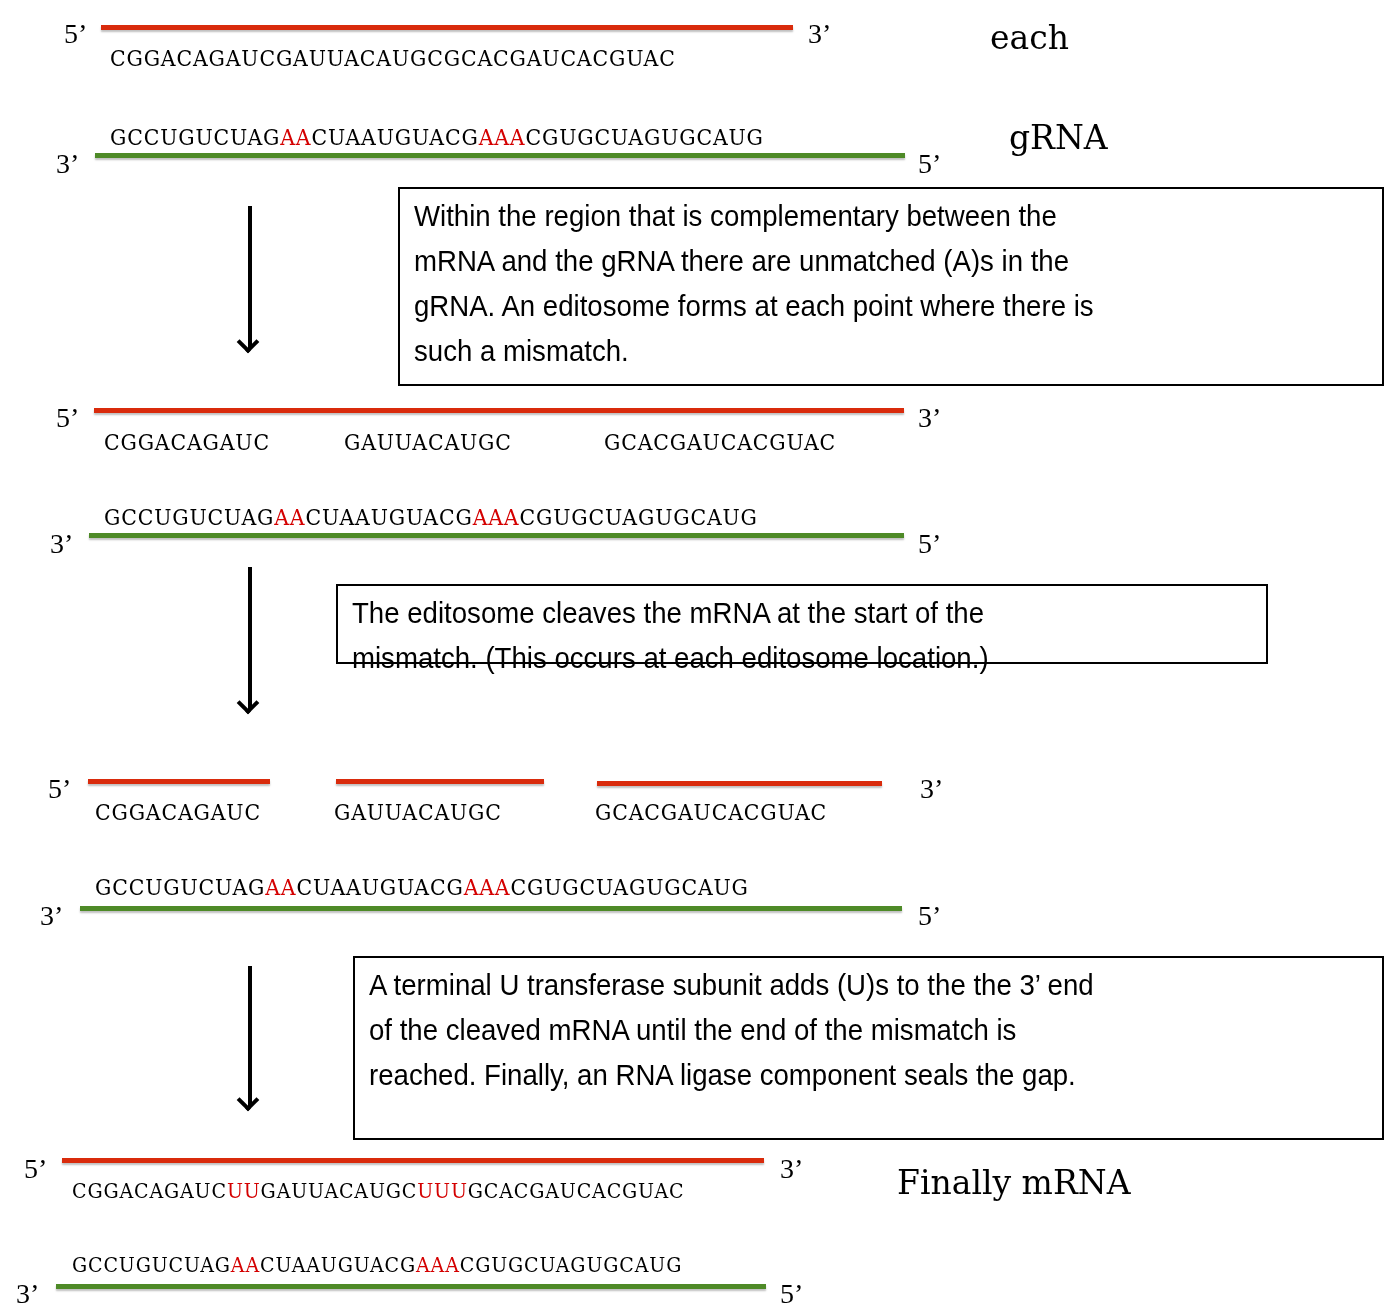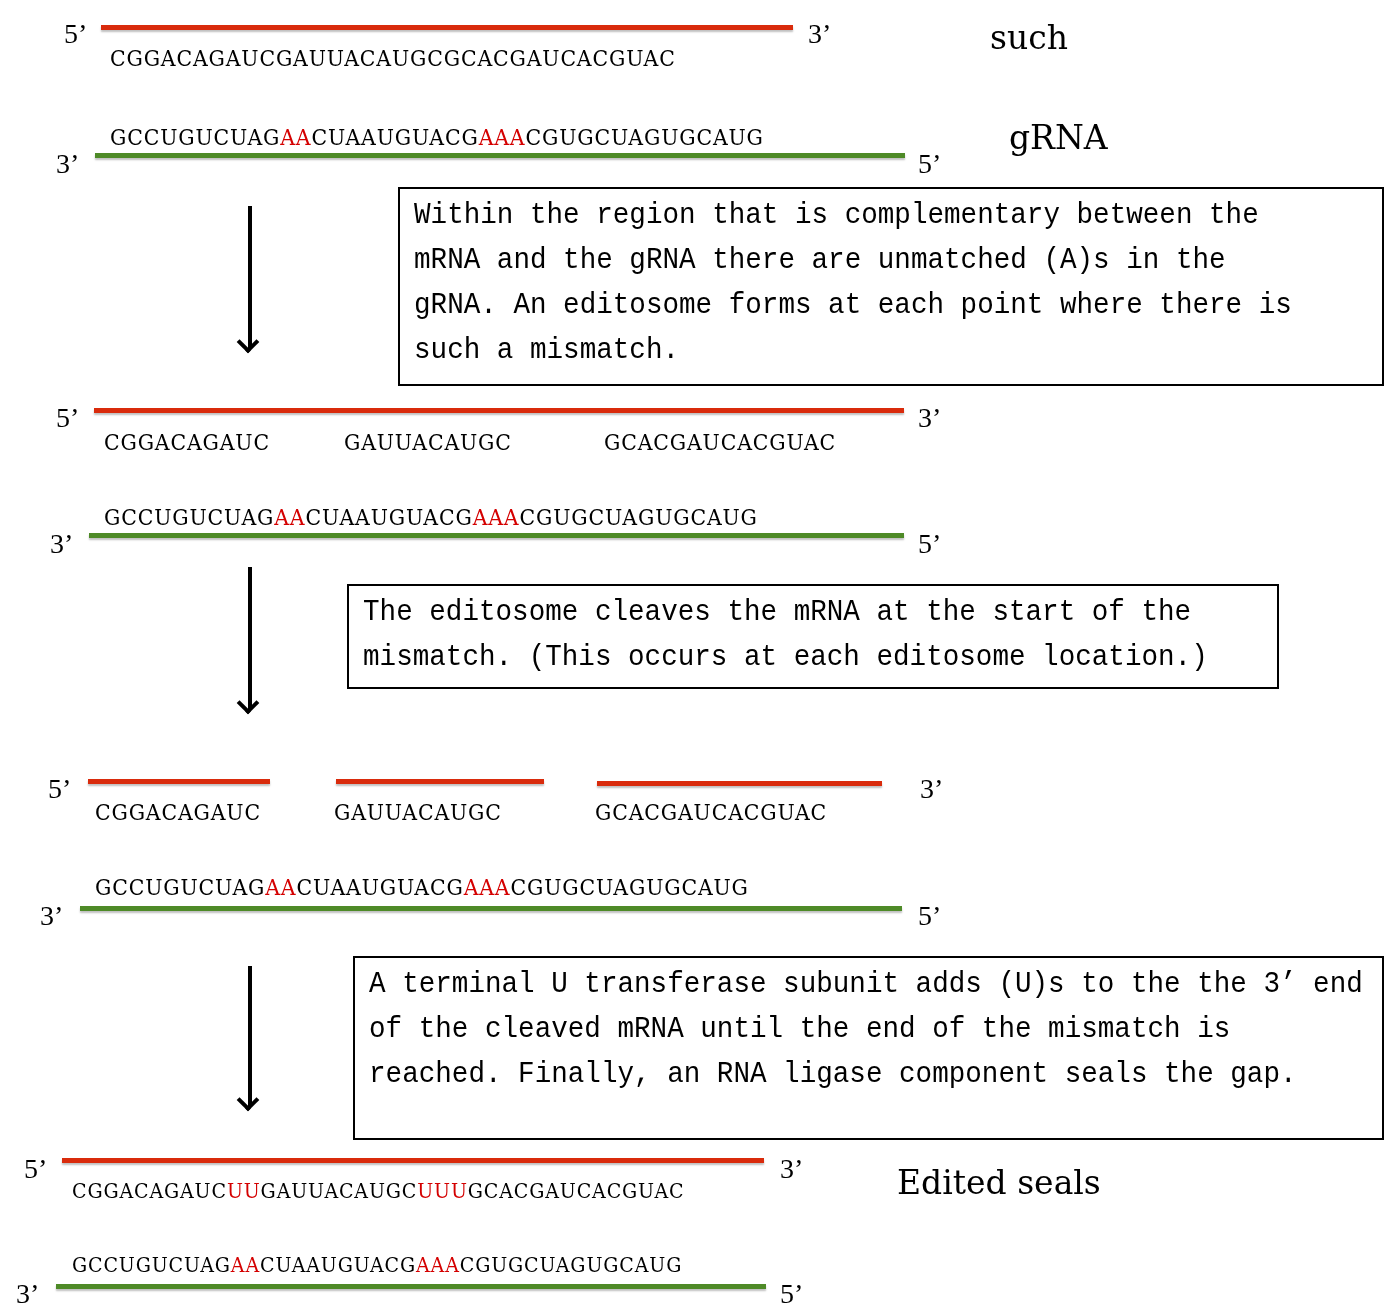--- a/index.html
+++ b/index.html
@@ -7,36 +7,36 @@
          font-family:"DejaVu Serif", serif; color:#000; }
   .strand { position:absolute; height:5px; box-shadow:0 2px 2px rgba(0,0,0,0.25); }
   .red { background:#d92b0c; }
   .green { background:#4e8a27; }
   .end { position:absolute; font-family:"Liberation Serif", serif; font-size:28px; line-height:28px; }
   .seq { position:absolute; font-family:"DejaVu Serif", serif; font-size:22px; line-height:26px;
          letter-spacing:0.9px; white-space:pre; transform:scaleX(0.93); transform-origin:left top; }
   .seq .hl { color:#d40000; }
   .label { position:absolute; font-family:"DejaVu Serif", serif; font-size:33px; line-height:36px; }
   .note { position:absolute; border:2px solid #000; background:#fff; box-sizing:border-box;
-          font-family:Liberation Mono, monospace; font-size:30px; line-height:45px; padding:4px 14px;
+          font-family:Liberation Sans, sans-serif; font-size:30px; line-height:45px; padding:4px 14px;
           white-space:nowrap; }
   .note .inner { display:block; transform:scaleX(0.92); transform-origin:left top; }
   .arrow { position:absolute; width:4px; background:#000; }
   .arrow::after { content:""; position:absolute; left:-8px; bottom:-2px; width:12px; height:12px;
                   border-right:4px solid #000; border-bottom:4px solid #000; transform:rotate(45deg); transform-origin:center; }
 </style>
 </head>
 <body>
 
 <div>
   <span class="end" style="left:64px;top:20px;">5’</span>
   <div class="strand red" style="left:101px;top:25px;width:692px;"></div>
   <span class="end" style="left:808px;top:20px;">3’</span>
   <div class="seq" style="left:110px;top:46px;"><span>CGGACAGAUCGAUUACAUGCGCACGAUCACGUAC</span></div>
-  <span class="label" style="left:990px;top:20px;">such</span>
+  <span class="label" style="left:990px;top:20px;">each</span>
 </div>
 
 <div>
   <div class="seq" style="left:110px;top:125px;"><span>GCCUGUCUAG</span><span class="hl" style="color: rgb(212, 0, 0);">AA</span><span>CUAAUGUACG</span><span class="hl" style="color: rgb(212, 0, 0);">AAA</span><span>CGUGCUAGUGCAUG</span></div>
   <span class="end" style="left:56px;top:150px;">3’</span>
   <div class="strand green" style="left:95px;top:153px;width:810px;"></div>
   <span class="end" style="left:918px;top:150px;">5’</span>
   <span class="label" style="left:985px;top:120px;margin-left:24px;">gRNA</span>
 </div>
 
@@ -55,21 +55,21 @@
 </div>
 
 <div>
   <div class="seq" style="left:104px;top:505px;"><span>GCCUGUCUAG</span><span class="hl" style="color: rgb(212, 0, 0);">AA</span><span>CUAAUGUACG</span><span class="hl" style="color: rgb(212, 0, 0);">AAA</span><span>CGUGCUAGUGCAUG</span></div>
   <span class="end" style="left:50px;top:530px;">3’</span>
   <div class="strand green" style="left:89px;top:533px;width:815px;"></div>
   <span class="end" style="left:918px;top:530px;">5’</span>
 </div>
 
 <div class="arrow" style="left:248px;top:567px;height:142px;"></div>
-<div class="note" style="left:347px;top:584px;width:932px;height:105px;">
+<div class="note" style="left:336px;top:584px;width:932px;height:80px;">
   <span class="inner">The editosome cleaves the mRNA at the  start of the<br>mismatch. (This occurs at each editosome location.)</span>
 </div>
 
 <div>
   <span class="end" style="left:48px;top:775px;">5’</span>
   <div class="strand red" style="left:88px;top:779px;width:182px;"></div>
   <div class="strand red" style="left:336px;top:779px;width:208px;"></div>
   <div class="strand red" style="left:597px;top:781px;width:285px;"></div>
   <span class="end" style="left:920px;top:775px;">3’</span>
   <div class="seq" style="left:95px;top:800px;">CGGACAGAUC</div>
@@ -87,21 +87,21 @@
 <div class="arrow" style="left:248px;top:966px;height:140px;"></div>
 <div class="note" style="left:353px;top:956px;width:1031px;height:184px;">
   <span class="inner">A terminal U transferase subunit adds (U)s to the the 3’ end<br>of the cleaved mRNA until the end of the mismatch is<br>reached. Finally, an RNA ligase component seals the gap.</span>
 </div>
 
 <div>
   <span class="end" style="left:24px;top:1155px;">5’</span>
   <div class="strand red" style="left:62px;top:1158px;width:702px;"></div>
   <span class="end" style="left:780px;top:1155px;">3’</span>
   <div class="seq" style="left:72px;top:1178px;font-size:20px;transform:scaleX(0.95);"><span>CGGACAGAUC</span><span class="hl" style="color: rgb(212, 0, 0);">UU</span><span>GAUUACAUGC</span><span class="hl" style="color: rgb(212, 0, 0);">UUU</span><span>GCACGAUCACGUAC</span></div>
-  <span class="label" style="left:897px;top:1165px;">Edited seals</span>
+  <span class="label" style="left:897px;top:1165px;">Finally mRNA</span>
 </div>
 
 <div>
   <div class="seq" style="left:72px;top:1252px;font-size:20px;transform:scaleX(0.95);"><span>GCCUGUCUAG</span><span class="hl" style="color: rgb(212, 0, 0);">AA</span><span>CUAAUGUACG</span><span class="hl" style="color: rgb(212, 0, 0);">AAA</span><span>CGUGCUAGUGCAUG</span></div>
   <span class="end" style="left:16px;top:1280px;">3’</span>
   <div class="strand green" style="left:56px;top:1284px;width:710px;"></div>
   <span class="end" style="left:780px;top:1280px;">5’</span>
 </div>
 
 </body></html>

